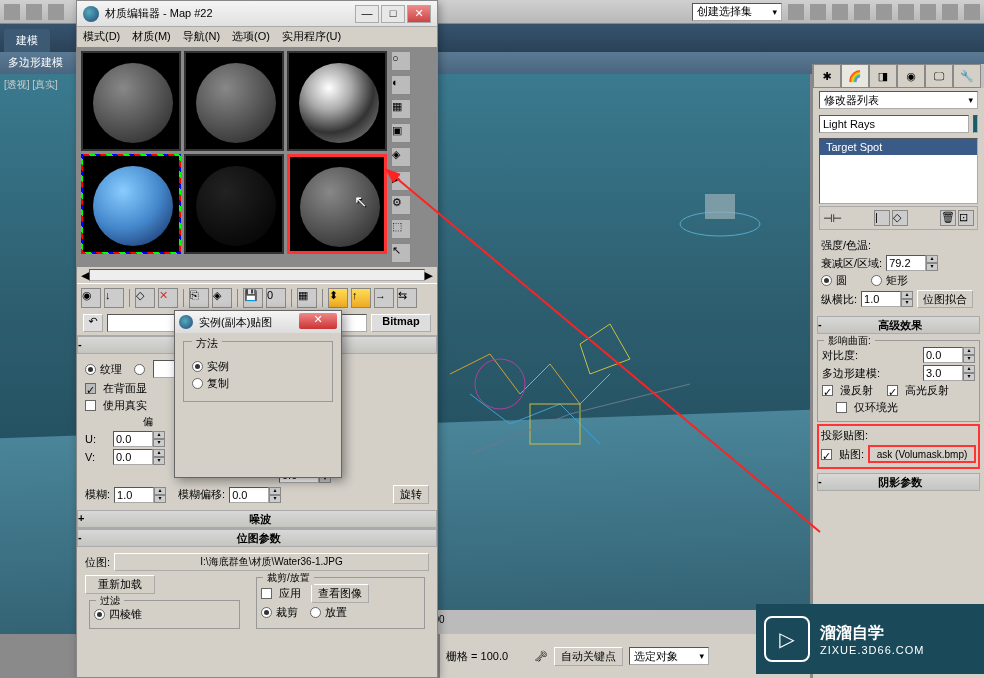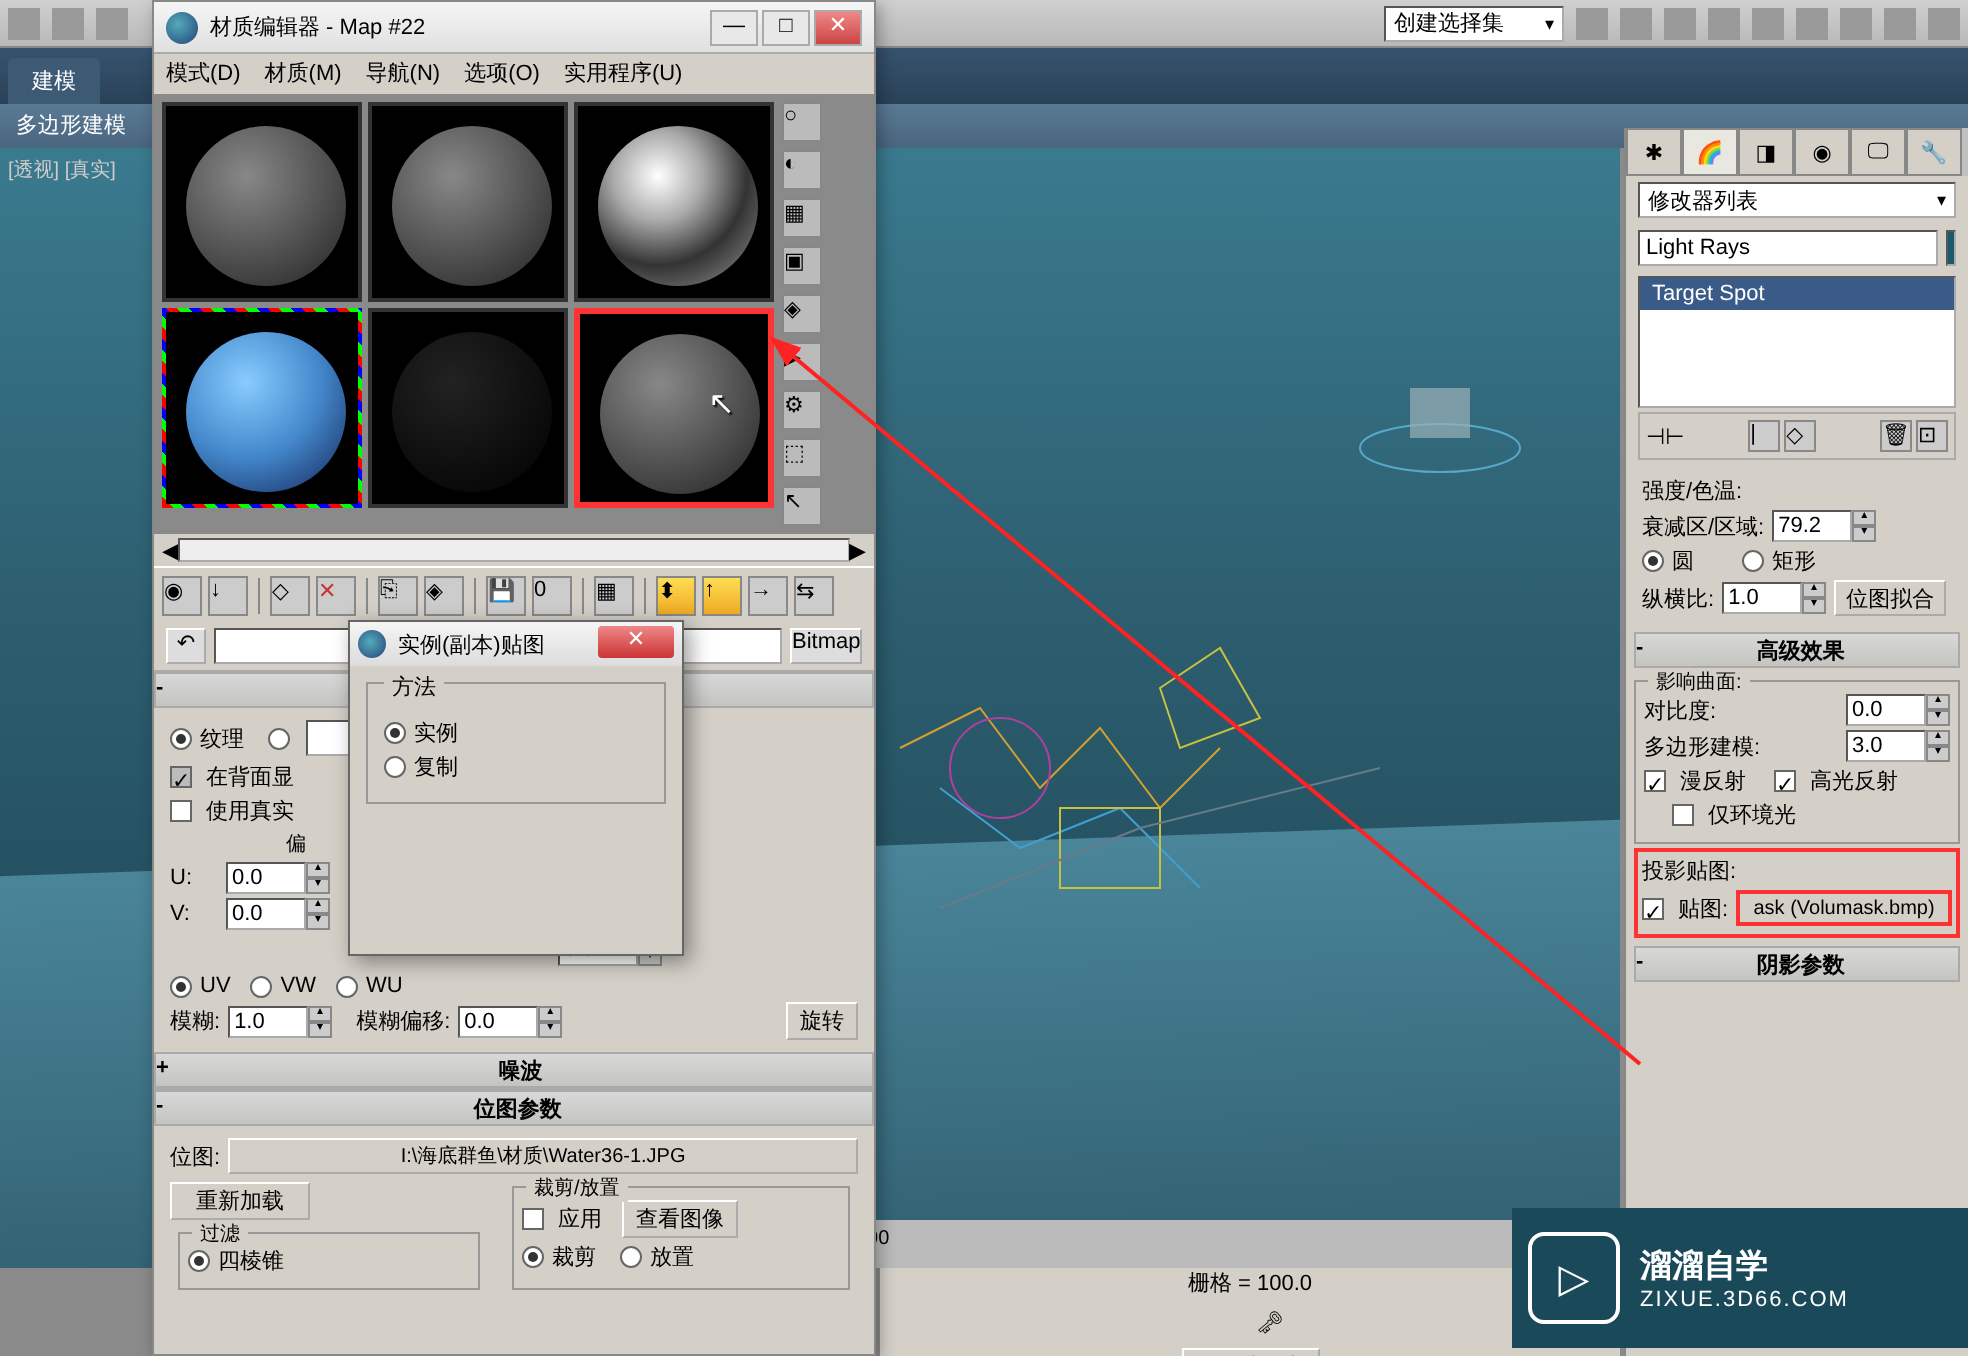--- a/index.html
+++ b/index.html
@@ -42,21 +42,21 @@
 .side-icon { width: 20px; height: 20px; background: #bbb; border: 1px solid #888; }
 .mat-scroll { height: 16px; background: #d4d0c8; display: flex; align-items: center; padding: 0 4px; }
 .mat-scroll-track { flex: 1; height: 12px; background: #eee; border: 1px inset #aaa; }
 .mat-tools { height: 28px; background: #d4d0c8; padding: 3px 4px; display: flex; gap: 3px; align-items: center; border-top: 1px solid #fff; }
 .tool-icon { width: 20px; height: 20px; background: #ccc; border: 1px solid #888; }
 .tool-icon.yellow { background: linear-gradient(#fd5, #ea2); }
 .tool-sep { width: 1px; height: 18px; background: #888; margin: 0 2px; }
 .mat-name-row { height: 24px; background: #d4d0c8; padding: 2px 6px; display: flex; gap: 4px; align-items: center; }
 .mat-name-nav { width: 20px; height: 18px; background: #ddd; border: 1px outset #fff; text-align: center; }
 .mat-name-input { flex: 1; height: 18px; background: #fff; border: 1px inset #aaa; padding: 0 4px; }
-.mat-type-btn { width: 36px; height: 18px; background: #ddd; border: 1px outset #fff; text-align: center; }
+.mat-type-btn { width: 60px; height: 18px; background: #ddd; border: 1px outset #fff; text-align: center; font-weight: bold; }
 
 
 .rollout { background: #d4d0c8; border-top: 1px solid #aaa; }
 .rollout-header { height: 18px; background: linear-gradient(#d8d8d8, #c4c4c0); text-align: center; border: 1px solid #aaa; font-weight: bold; padding-top: 1px; }
 .rollout-body { padding: 4px 8px; }
 .radio-row { display: flex; align-items: center; gap: 4px; margin: 2px 0; }
 .radio { width: 11px; height: 11px; border-radius: 50%; border: 1px solid #666; background: #fff; display: inline-block; }
 .radio.on::after { content: ''; display: block; width: 5px; height: 5px; background: #333; border-radius: 50%; margin: 2px; }
 .check { width: 11px; height: 11px; border: 1px solid #666; background: #fff; display: inline-block; margin-right: 3px; }
 .check.gray { background: #bbb; }
@@ -93,21 +93,21 @@
 .mod-item { padding: 2px 6px; background: #3a5a88; color: #fff; }
 .mod-tools { height: 24px; margin: 2px 6px 4px 6px; background: #d4d0c8; border: 1px solid #aaa; display: flex; align-items: center; gap: 2px; padding: 0 3px; justify-content: space-between; }
 .panel-group { margin: 2px 4px; border: 1px solid #999; padding: 4px; position: relative; }
 .panel-group-title { position: absolute; top: -7px; left: 6px; background: #d4d0c8; padding: 0 4px; font-size: 10px; }
 .wide-btn { width: 56px; height: 18px; background: #d4d0c8; border: 1px outset #fff; }
 .map-btn { flex: 1; height: 18px; background: #d4d0c8; border: 1px outset #fff; font-size: 10px; overflow: hidden; white-space: nowrap; }
 .map-btn.highlight { border: 2px solid #ff3333; }
 .proj-highlight { border: 2px solid #ff3333; padding: 2px; margin: 2px 4px; }
 
 
-.bottom-bar { position: absolute; left: 440px; bottom: 0; width: 370px; height: 44px; background: #d4d0c8; display: flex; align-items: center; padding: 0 6px; gap: 6px; font-size: 10px; z-index: 40; flex-direction: column; }
+.bottom-bar { position: absolute; left: 440px; bottom: 0; width: 370px; height: 44px; background: #d4d0c8; display: flex; align-items: center; padding: 0 6px; gap: 6px; font-size: 10px; z-index: 40; }
 .timeline { position: absolute; left: 420px; bottom: 44px; width: 370px; height: 24px; background: #bbb; z-index: 40; }
 
 
 .watermark { position: absolute; right: 0; bottom: 4px; width: 228px; height: 70px; background: #1a4a5a; color: #fff; display: flex; align-items: center; padding: 8px; gap: 10px; z-index: 300; }
 .wm-icon { width: 46px; height: 46px; border: 2px solid #fff; border-radius: 8px; display: flex; align-items: center; justify-content: center; font-size: 20px; }
 .wm-text-big { font-size: 16px; font-weight: bold; }
 .wm-text-small { font-size: 11px; letter-spacing: 1px; }
 
 
 .red-arrow { position: absolute; z-index: 150; pointer-events: none; }
@@ -309,28 +309,20 @@
           <span></span>
           <span></span>
         <div class="spinner">
             <input value="0.0" style="">
             <div class="spinner-btns">
               <div class="spinner-btn">▴</div>
               <div class="spinner-btn">▾</div>
             </div>
           </div>
       </div>
-      <div class="radio-row" style="margin-top:4px">
-        <span class="radio on"></span>
-          <span>UV</span>
-        <span class="radio" style="margin-left:6px"></span>
-          <span>VW</span>
-        <span class="radio" style="margin-left:6px"></span>
-          <span>WU</span>
-      </div>
       <div class="radio-row">
         <span>模糊:</span>
         <div class="spinner">
             <input value="1.0" style="">
             <div class="spinner-btns">
               <div class="spinner-btn">▴</div>
               <div class="spinner-btn">▾</div>
             </div>
           </div>
         <span style="margin-left:8px">模糊偏移:</span>

